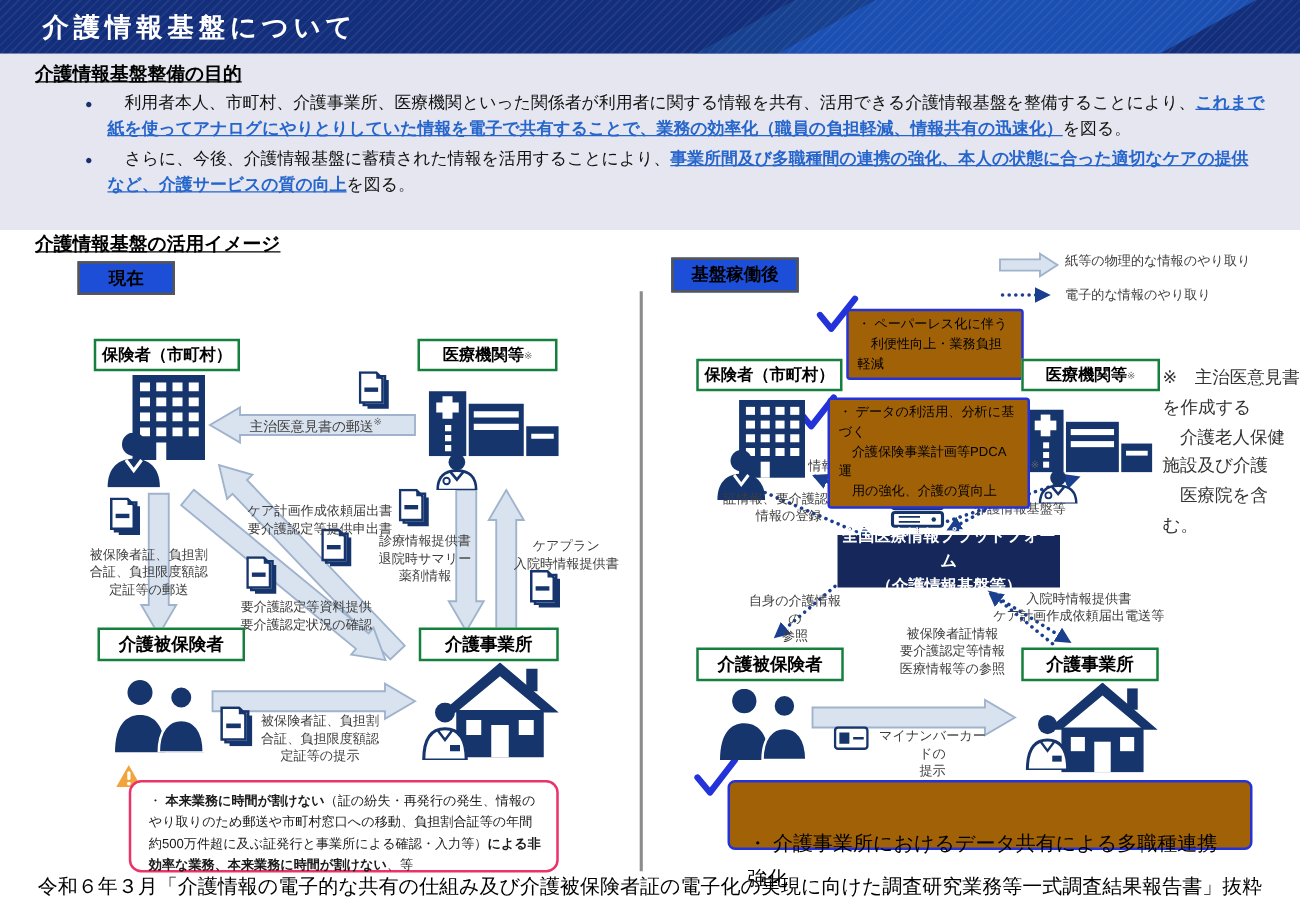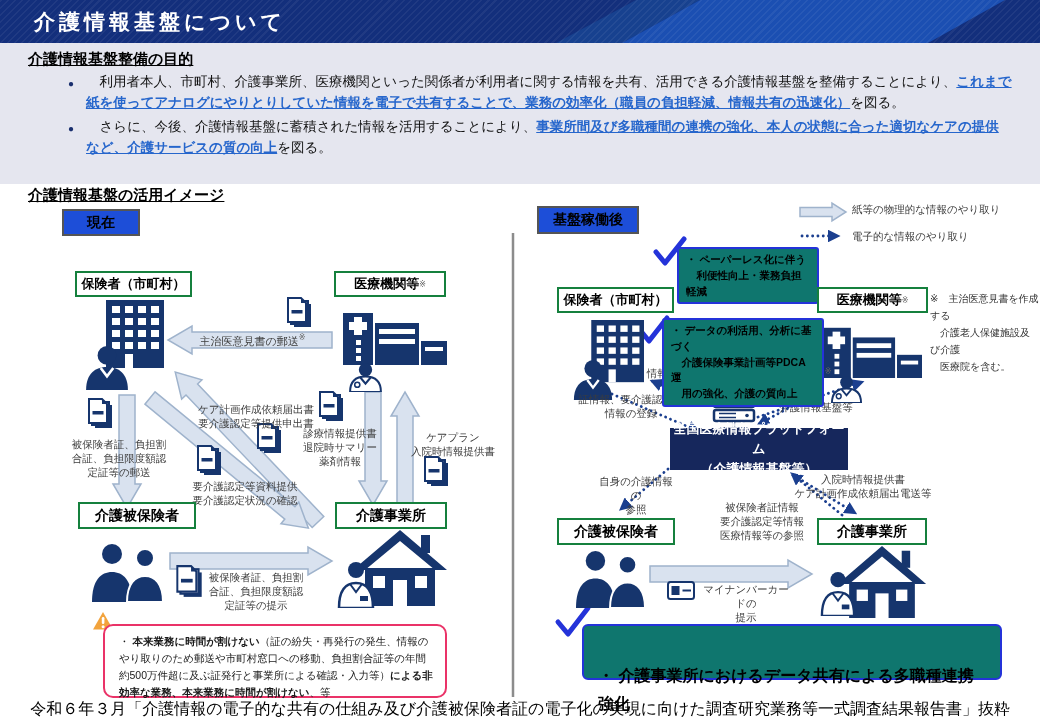--- a/index.html
+++ b/index.html
@@ -17,27 +17,27 @@
   .bullets{position:absolute;left:56px;top:72px;width:956px;font-size:13.5px;line-height:1.55;color:#111;}
   .bullet-row{display:flex;margin-bottom:3px;}
   .bullet-dot{width:30px;flex:none;color:#1a2f6e;font-size:10px;padding-top:4px;text-align:center;}
   .em-blue{color:#2666cc;font-weight:bold;text-decoration:underline;}
   
   .lblbox{position:absolute;background:#fff;border:2px solid #15803d;font-weight:bold;font-size:13px;color:#000;
           display:flex;align-items:center;justify-content:center;box-sizing:border-box;z-index:3;}
   .plabel{position:absolute;background:#1d4ed8;border:2px solid #555;font-weight:bold;font-size:14px;color:#000;
           display:flex;align-items:center;justify-content:center;box-sizing:border-box;z-index:3;}
   .alabel{position:absolute;font-size:10.5px;color:#3d3d3d;line-height:1.35;white-space:pre-line;text-align:center;z-index:2;}
-  .callout{position:absolute;background:#0f766e;border:2px solid #2433d9;border-radius:3px;font-size:10.5px;font-weight:bold;
+  .callout{position:absolute;background:#a16207;border:2px solid #2433d9;border-radius:3px;font-size:10.5px;font-weight:normal;
            color:#000;line-height:1.5;white-space:pre-line;padding:3px 7px;box-sizing:border-box;z-index:3;}
   .warnbox{position:absolute;background:#fff;border:2.5px solid #ea3368;border-radius:10px;padding:7px 12px 6px 14px;
            font-size:10.5px;line-height:1.62;color:#1a1a1a;box-sizing:border-box;z-index:3;}
   .platformbox{position:absolute;background:#16275c;color:#fff;font-weight:bold;font-size:13px;text-align:center;
            white-space:pre-line;line-height:1.55;display:flex;align-items:center;justify-content:center;z-index:3;margin-left:22px;}
-  .notetext{position:absolute;font-size:10px;color:#333;line-height:1.7;white-space:pre-line;z-index:2;}
+  .notetext{position:absolute;font-size:14px;color:#333;line-height:1.7;white-space:pre-line;z-index:2;}
   .footer{position:absolute;left:0;top:699px;width:1040px;text-align:center;font-size:16px;color:#000;z-index:3;}
   .icon{position:absolute;z-index:2;}
   .sup{font-size:8px;vertical-align:super;color:#666;font-weight:normal;}
   .arrow-layer{position:absolute;left:0;top:0;z-index:1;}
 </style>
 </head>
 <body>
 
 <svg width="0" height="0" style="position:absolute" aria-hidden="true">
   <defs>

